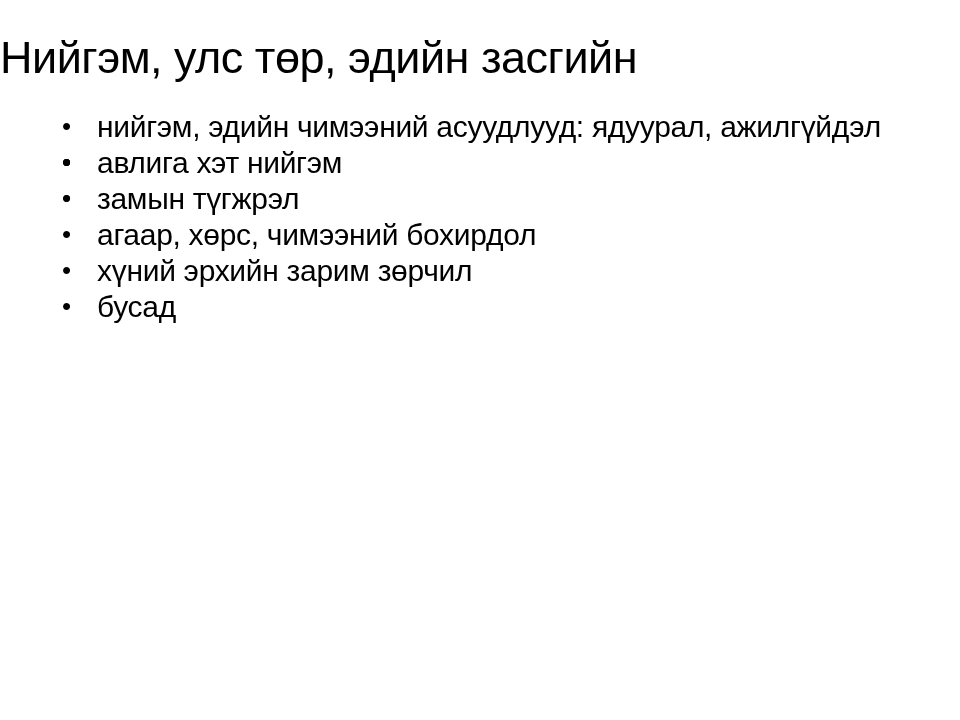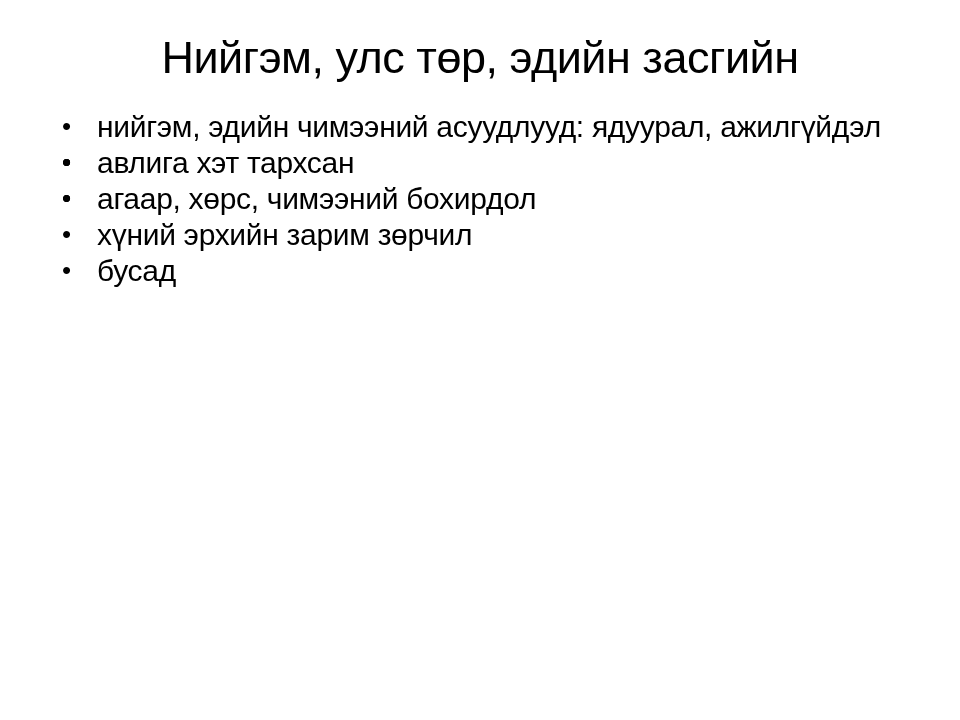--- a/index.html
+++ b/index.html
@@ -18,21 +18,20 @@
   .slide {
     position: relative;
     width: 960px;
     height: 720px;
     background: #ffffff;
     box-sizing: border-box;
   }
   .slide-title {
     margin: 0;
     padding-top: 30px;
-    text-align: center;
     font-size: 45px;
     font-weight: 400;
     line-height: 55px;
     letter-spacing: -0.5px;
     color: #000000;
   }
   .title-line {
     display: block;
     white-space: nowrap;
   }
@@ -78,27 +77,28 @@
       <span class="bullet-dot">•</span>
     </li>
     <li class="bullet-item">
       <span class="bullet-dot">•</span>
     </li>
     <li class="bullet-item">
       <span class="bullet-dot">•</span>
     </li>
     <li class="bullet-item">
       <span class="bullet-dot">•</span>
-      <span class="bullet-text">авлига хэт тархсан</span>
+      <span class="bullet-text">авлига хэт нийгэм</span>
     </li>
     <li class="bullet-item">
       <span class="bullet-dot">•</span>
     </li>
     <li class="bullet-item">
       <span class="bullet-dot">•</span>
+      <span class="bullet-text">замын түгжрэл</span>
     </li>
     <li class="bullet-item">
       <span class="bullet-dot">•</span>
       <span class="bullet-text">агаар, хөрс, чимээний бохирдол</span>
     </li>
     <li class="bullet-item">
       <span class="bullet-dot">•</span>
       <span class="bullet-text">хүний эрхийн зарим зөрчил</span>
     </li>
     <li class="bullet-item">

